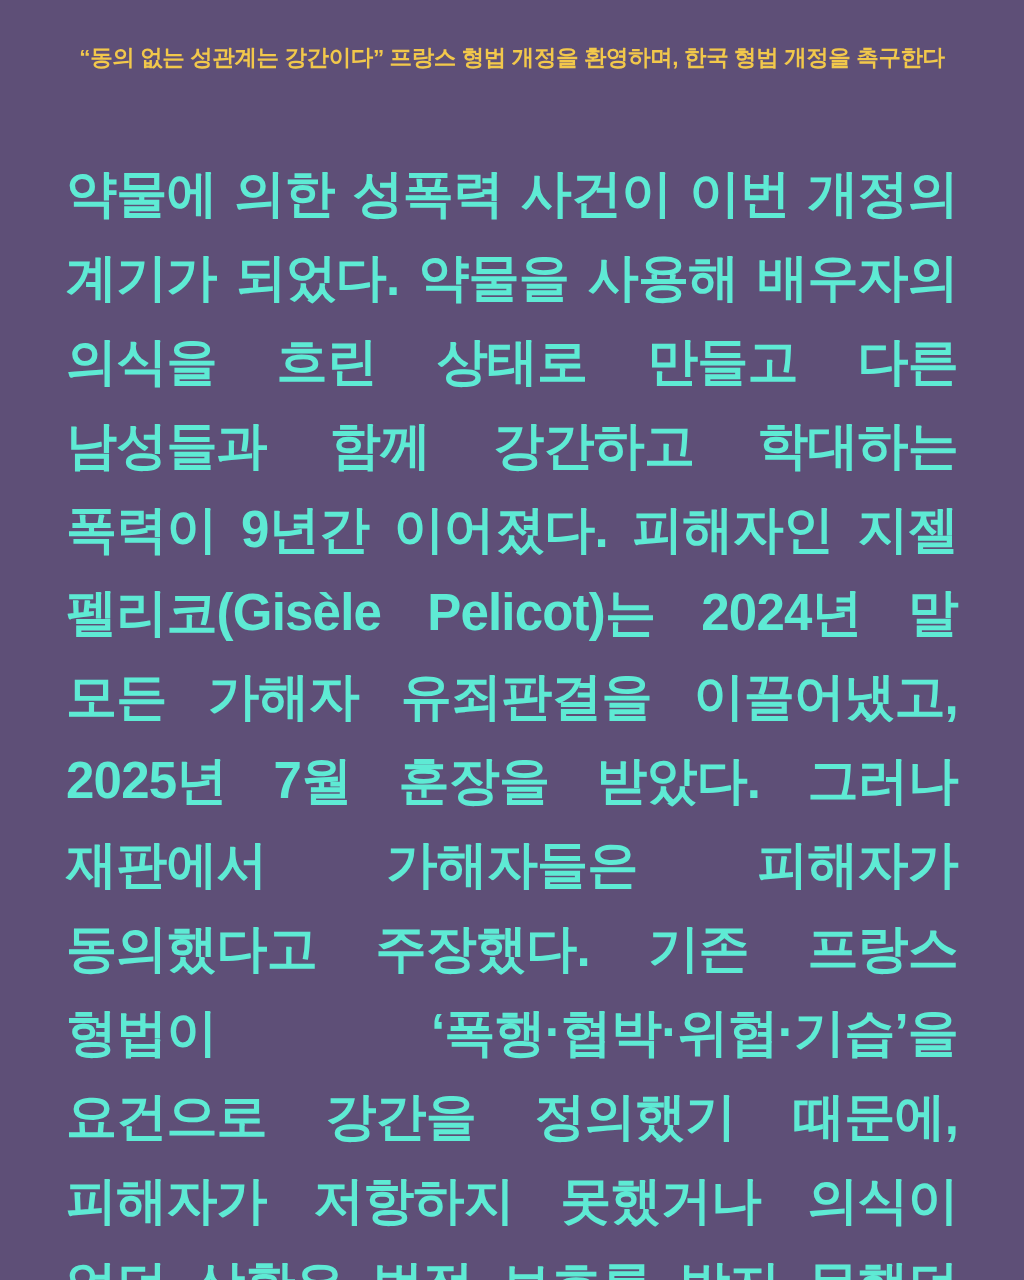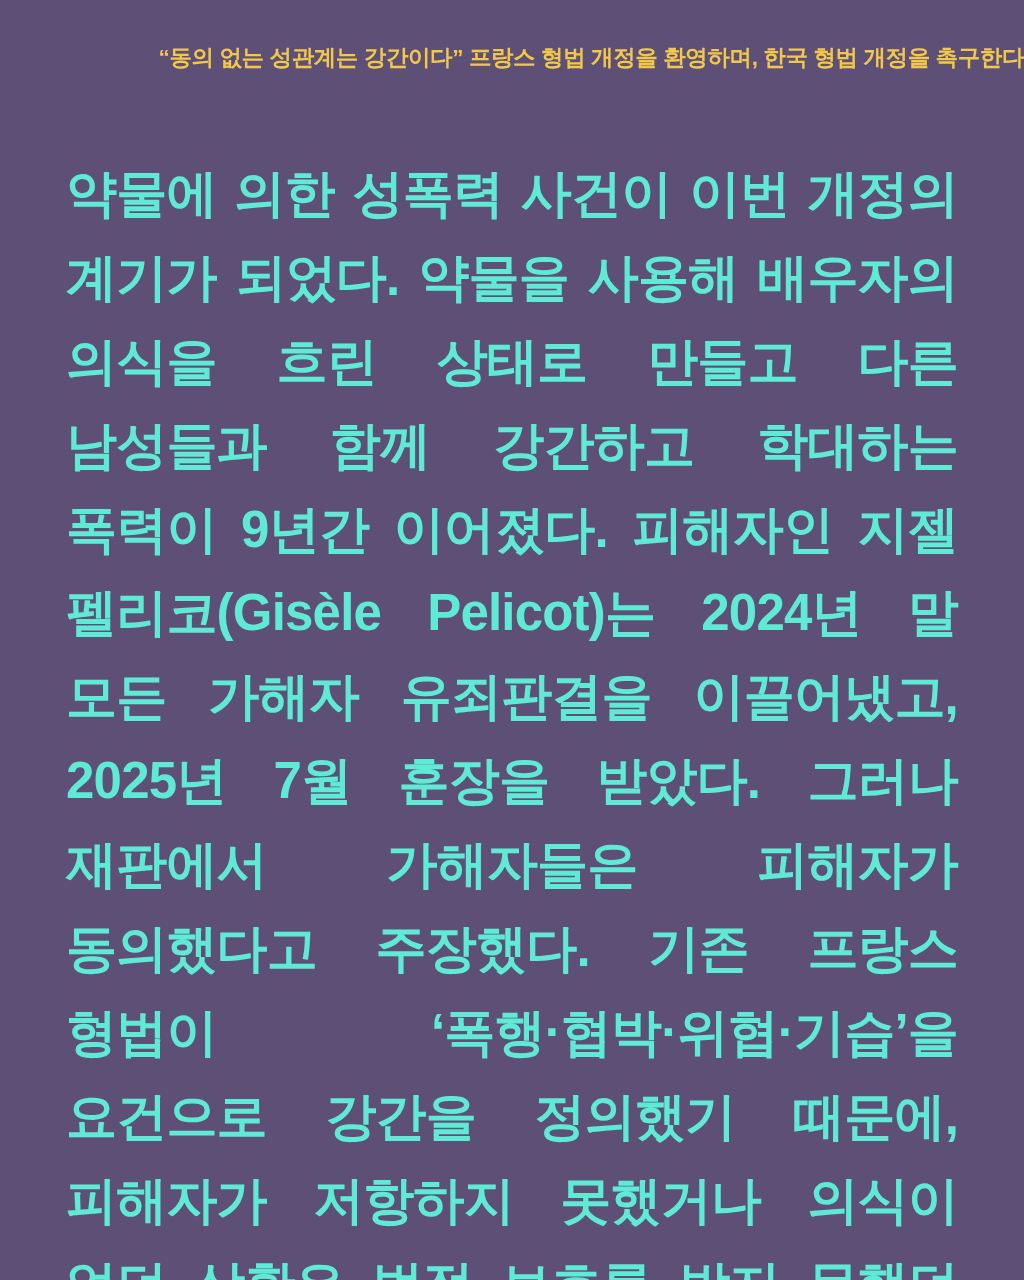--- a/index.html
+++ b/index.html
@@ -1,15 +1,15 @@
 <!DOCTYPE html>
 <html lang="ko"><head>
 <meta charset="utf-8">
 <style>
-  * { box-sizing: border-box; margin: 0; padding: 0; align-items: flex-end; }
+  * { box-sizing: border-box; margin: 0; padding: 0; }
 
   html, body {
     width: 1024px;
     height: 1280px;
     overflow: hidden;
   }
 
   body {
     font-family: "Liberation Sans", sans-serif;
     background: #5e4f77;

